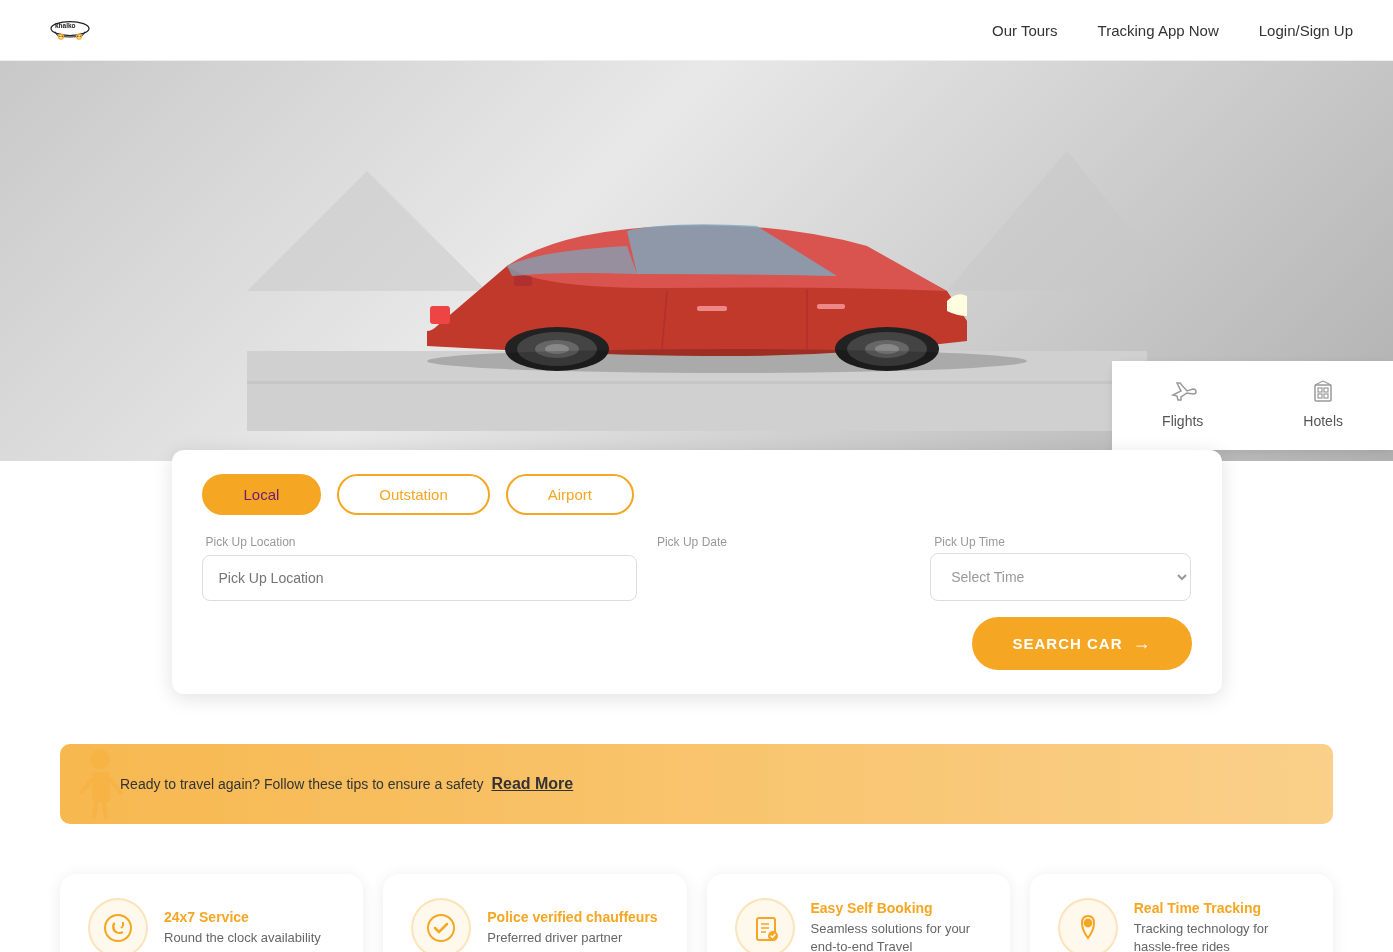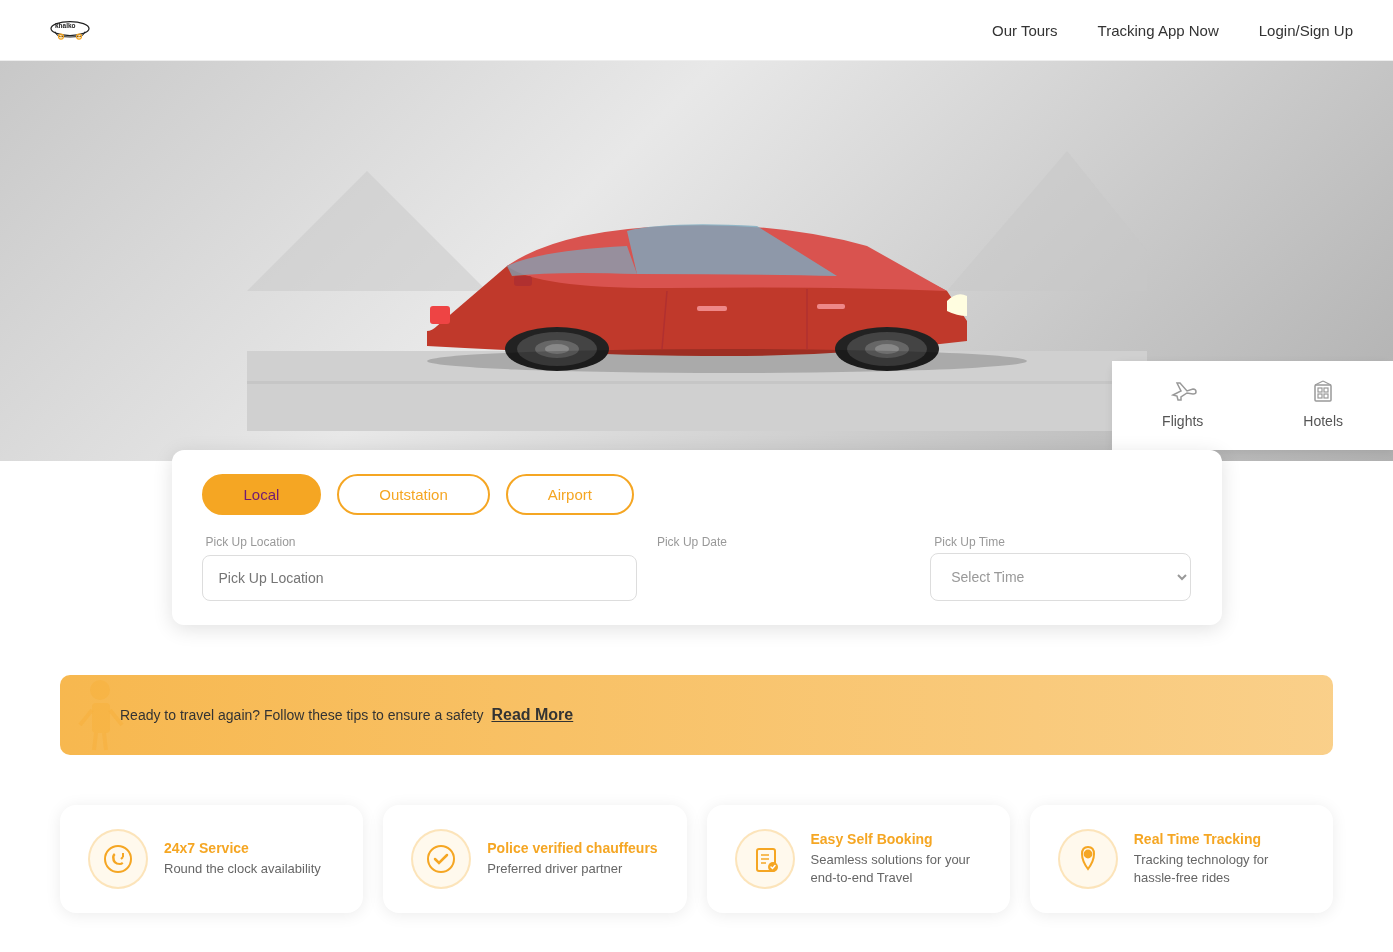--- a/index.html
+++ b/index.html
@@ -379,20 +379,26 @@
           <option>12:00 PM</option>
           <option>01:00 PM</option>
           <option>02:00 PM</option>
           <option>03:00 PM</option>
           <option>04:00 PM</option>
           <option>05:00 PM</option>
           <option>06:00 PM</option>
         </select>
       </div>
     </div>
+    <div class="search-row-bottom">
+      <button class="search-btn">
+        <span>SEARCH CAR</span>
+        <span class="search-btn-arrow">→</span>
+      </button>
+    </div>
   </div>
 </div>
 
 <div class="banner">
 
   <div class="banner-bg-figure">
     <svg viewBox="0 0 160 80" width="160" height="80" xmlns="http://www.w3.org/2000/svg">
       <circle cx="40" cy="15" r="10" fill="#f5a623" opacity="0.6"></circle>
       <rect x="32" y="28" width="18" height="30" rx="4" fill="#f5a623" opacity="0.6"></rect>
       <line x1="32" y1="35" x2="20" y2="50" stroke="#f5a623" stroke-width="4" opacity="0.6"></line>

